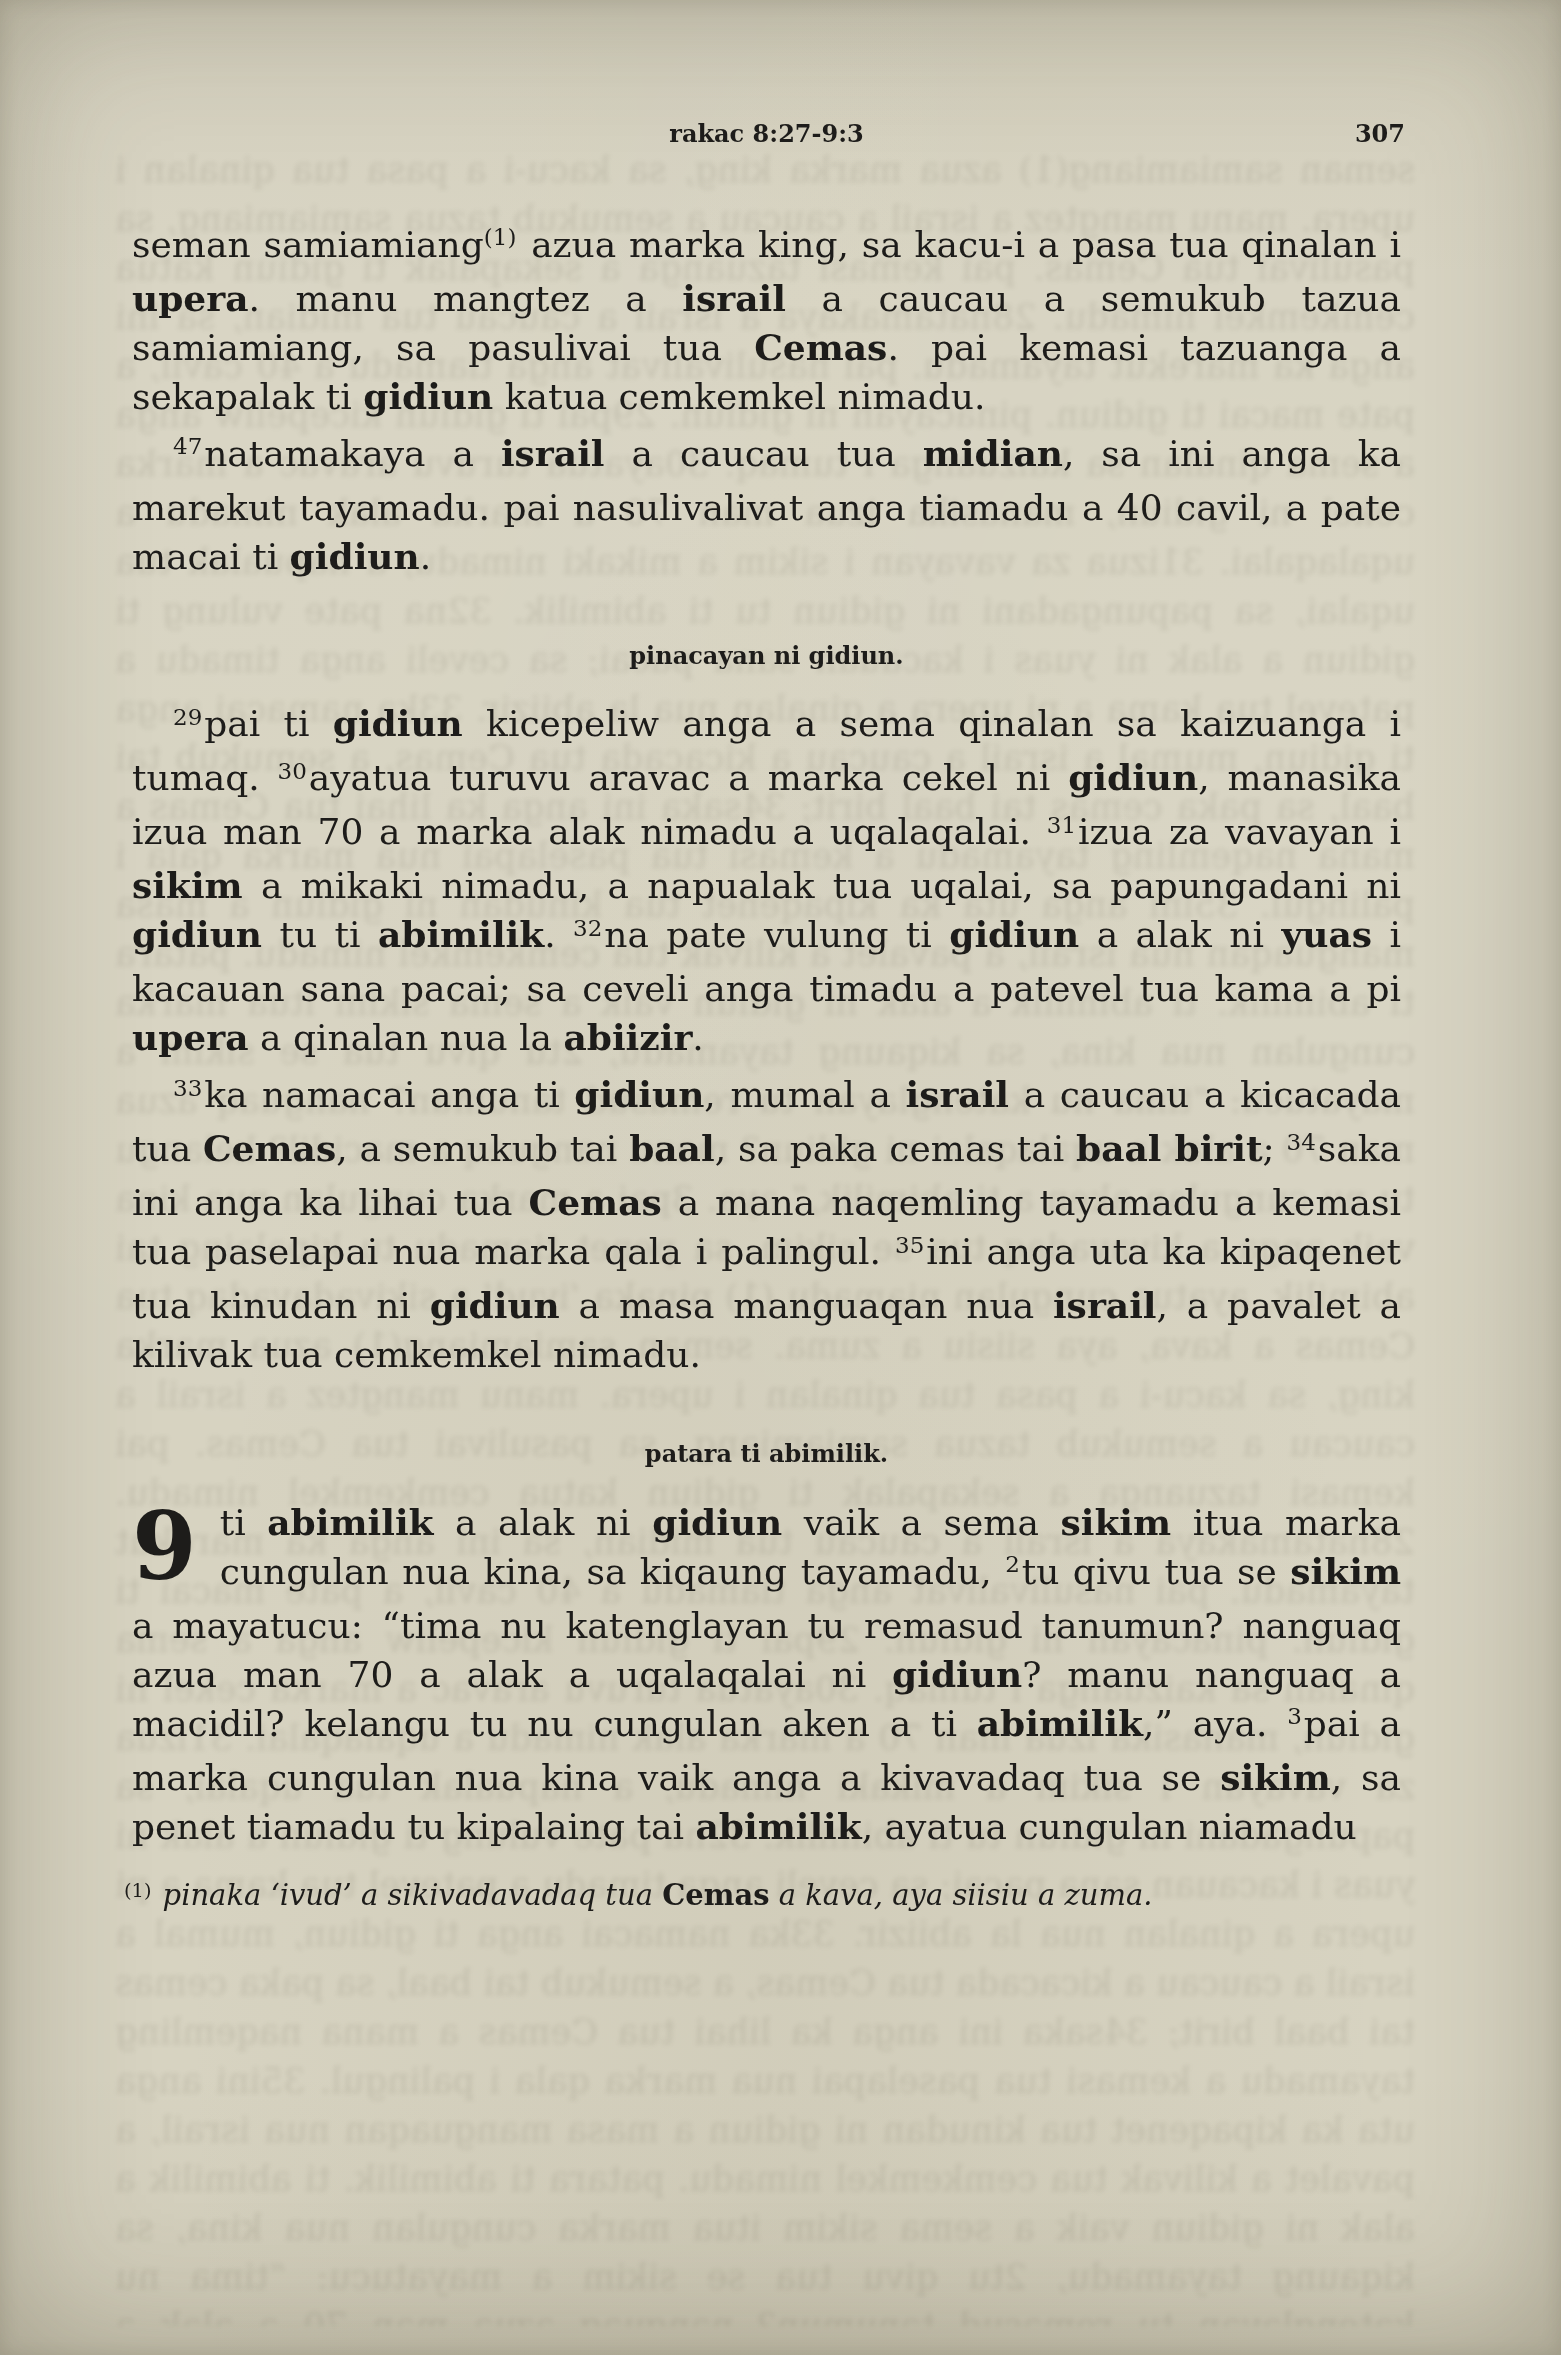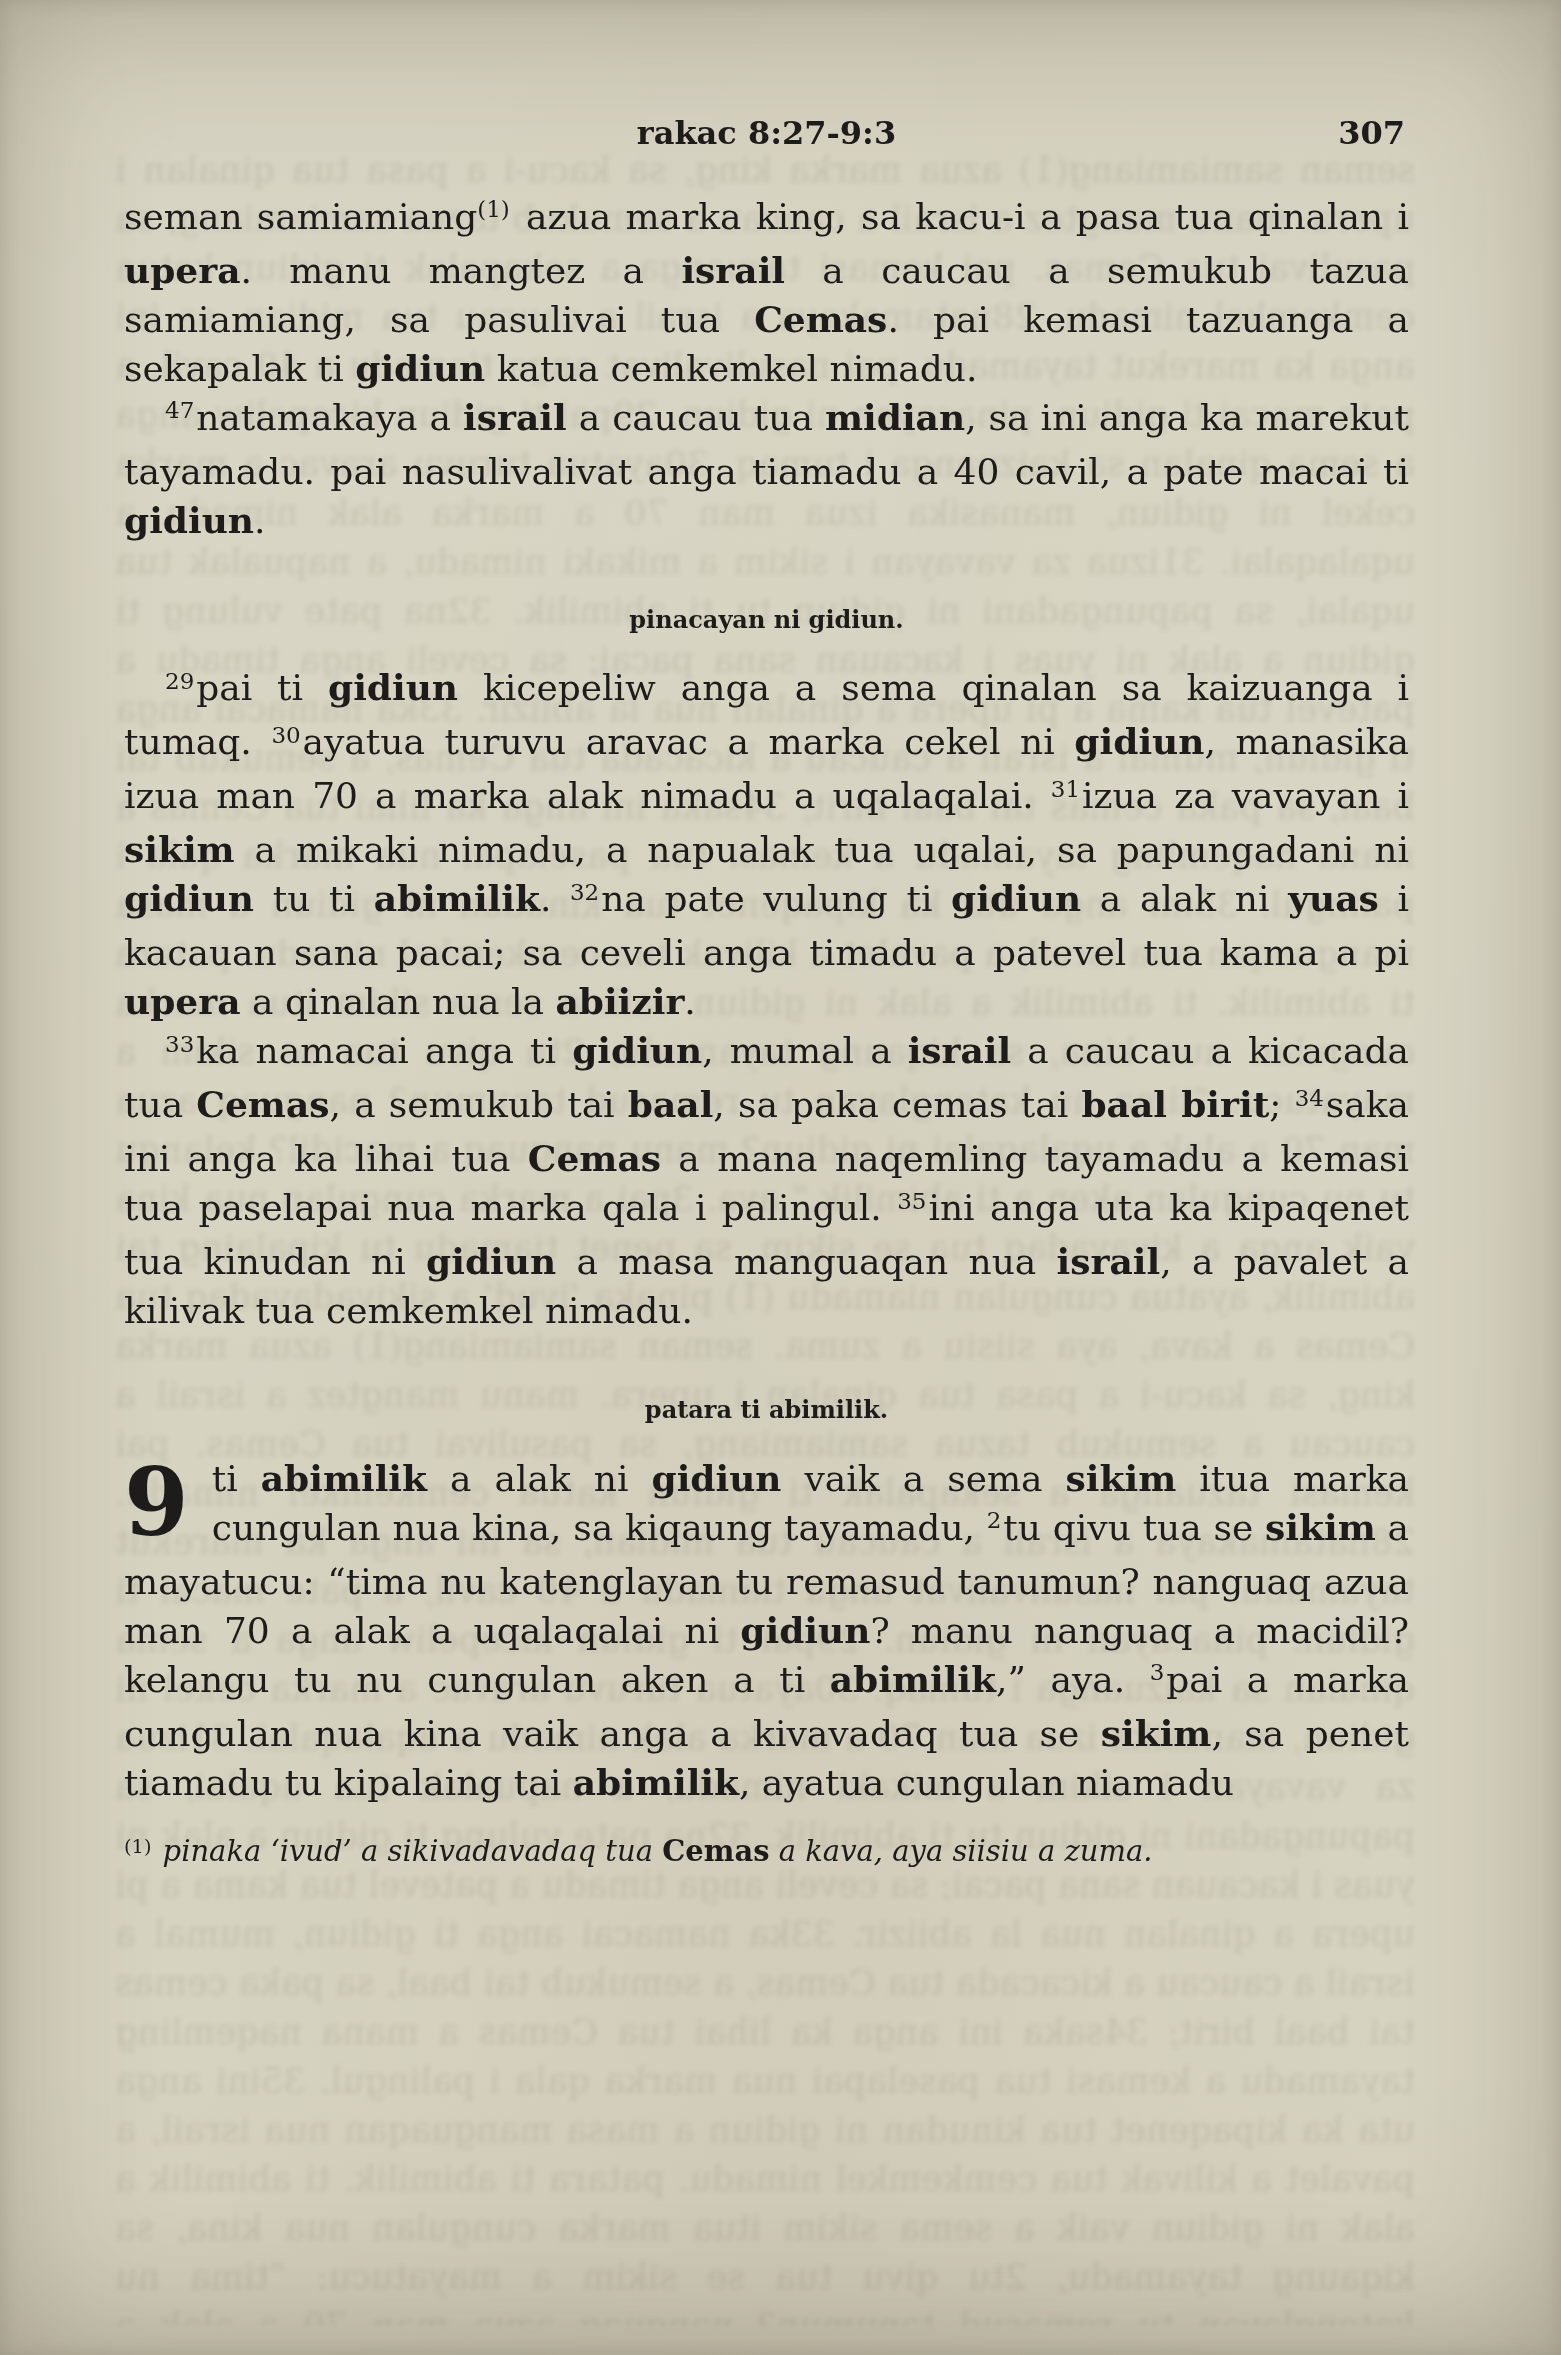--- a/index.html
+++ b/index.html
@@ -26,24 +26,24 @@
     filter:blur(2.5px);
     opacity:.13;
     color:#4e4a38;
     font-size:35px;line-height:49px;
     text-align:justify;
     overflow:hidden;
     pointer-events:none;
     user-select:none;
   }
   .content{position:relative;z-index:1;padding:109px 152px 0 124px;}
-  .running-head{position:relative;font-weight:bold;font-size:32px;line-height:49px;margin-bottom:34px;}
+  .running-head{position:relative;font-weight:bold;font-size:24px;line-height:49px;margin-bottom:62px;}
   .head-title{display:block;text-align:center;}
   .head-page{position:absolute;right:4px;top:0;}
-  .para{margin:0;font-size:36px;line-height:49px;text-align:justify;text-justify:inter-word;}
+  .para{margin:8px;font-size:36px;line-height:49px;text-align:justify;text-justify:inter-word;}
   .para.indent{text-indent:41px;}
   .heading{font-size:24px;line-height:49px;font-weight:bold;text-align:center;margin:50px 0 19.4px;}
   .b{font-weight:bold;}
   .i{font-style:italic;}
   .sup{font-size:23px;position:relative;top:-11.6px;margin-right:1.9px;}
   .dropcap{
     float:left;font-weight:bold;
     font-size:93px;line-height:80px;
     margin:9.7px 23px 0 0;
   }

